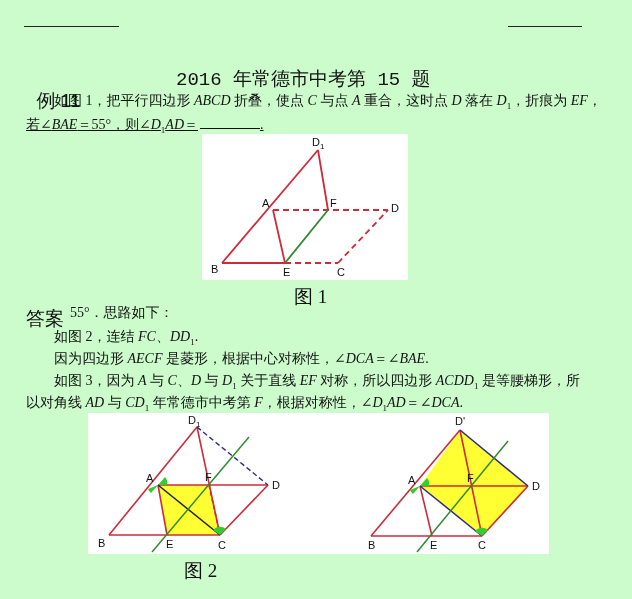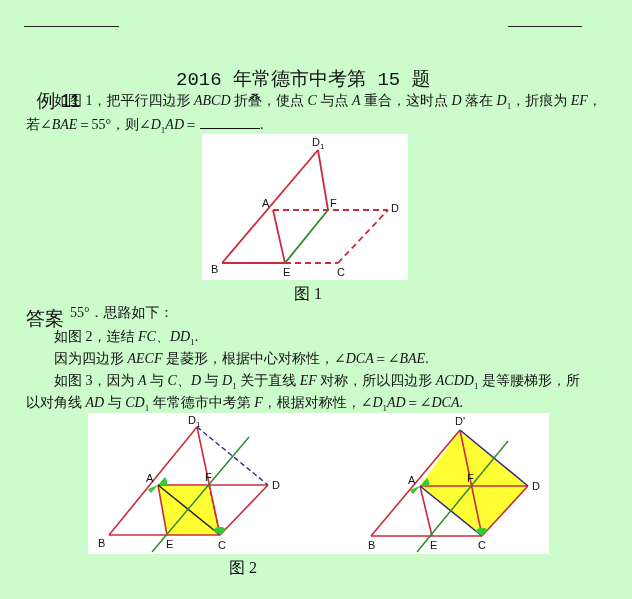--- a/index.html
+++ b/index.html
@@ -10,38 +10,38 @@
     color:#111;
   }
   .abs { position:absolute; }
   .hr { position:absolute; height:1px; background:#222; }
   .title { position:absolute; top:66px; left:26px; font-family:"Liberation Sans","DejaVu Sans",sans-serif; font-size:19px; white-space:pre; }
   .title .num { position:absolute; left:150px; top:0; white-space:nowrap;font-family:Liberation Mono, monospace; }
   .para { position:absolute; font-size:14px; line-height:18px; white-space:nowrap; }
   .it { font-style:italic; }
   .blank { display:inline-block; width:60px; border-bottom:1px solid #111; height:14px; vertical-align:baseline; margin-left:2px; }
   .ans-label { position:absolute; left:26px; top:306px; font-family:"Liberation Sans","DejaVu Sans",sans-serif; font-weight:normal; font-size:19px; }
-  .caption { position:absolute; font-size:16px; }
+  .caption { position:absolute; font-size:19px; }
   svg text { font-family:"Liberation Sans","DejaVu Sans",sans-serif; font-size:11px; fill:#111; }
 </style>
 </head>
 <body>
 
 <div class="hr" style="left:24px;top:26px;width:95px;"></div>
 <div class="hr" style="left:508px;top:26px;width:74px;"></div>
 
 <div class="title">
   <span>例 11</span>
   <span class="num">2016 年常德市中考第 15 题</span>
 </div>
 
 <div class="para" style="left:54px;top:92px;">
   <span>如图 1，把平行四边形 </span><span class="it">ABCD</span><span> 折叠，使点 </span><span class="it">C</span><span> 与点 </span><span class="it">A</span><span> 重合，这时点 </span><span class="it">D</span><span> 落在 </span><span class="it">D</span><sub style="font-size:9px">1</sub><span>，折痕为 </span><span class="it">EF</span><span>，</span>
 </div>
-<div class="para" style="left:26px;top:114px;">
+<div class="para" style="left:26px;top:114px;text-decoration:underline;">
   <span>若∠</span><span class="it">BAE</span><span>＝55°，则∠</span><span class="it">D</span><sub style="font-size:9px">1</sub><span class="it">AD</span><span>＝</span><span class="blank"></span><span>.</span>
 </div>
 
 <svg class="abs" style="left:202px;top:134px;" width="206" height="146" viewBox="202 134 206 146">
   <rect x="202" y="134" width="206" height="146" fill="#ffffff"></rect>
   <g stroke="#cc2b3b" stroke-width="1.8" fill="none">
     <line x1="222" y1="263" x2="285" y2="263"></line>
     <line x1="222" y1="263" x2="318" y2="150"></line>
     <line x1="318" y1="150" x2="328" y2="210"></line>
     <line x1="273" y1="210" x2="285" y2="263"></line>
@@ -124,13 +124,13 @@
     <path d="M482,536 L475,531 A9,9 0 0 1 488,530 Z" fill="#33cc33"></path>
     <text x="455" y="425">D'</text>
     <text x="408" y="484">A</text>
     <text x="467" y="482">F</text>
     <text x="532" y="490">D</text>
     <text x="368" y="549">B</text>
     <text x="430" y="549">E</text>
     <text x="478" y="549">C</text>
   </g>
 </svg>
-<div class="caption" style="left:184px;top:558px;margin-left:45px;">图 2</div>
+<div class="caption" style="left:184px;top:558px;">图 2</div>
 
 </body></html>

